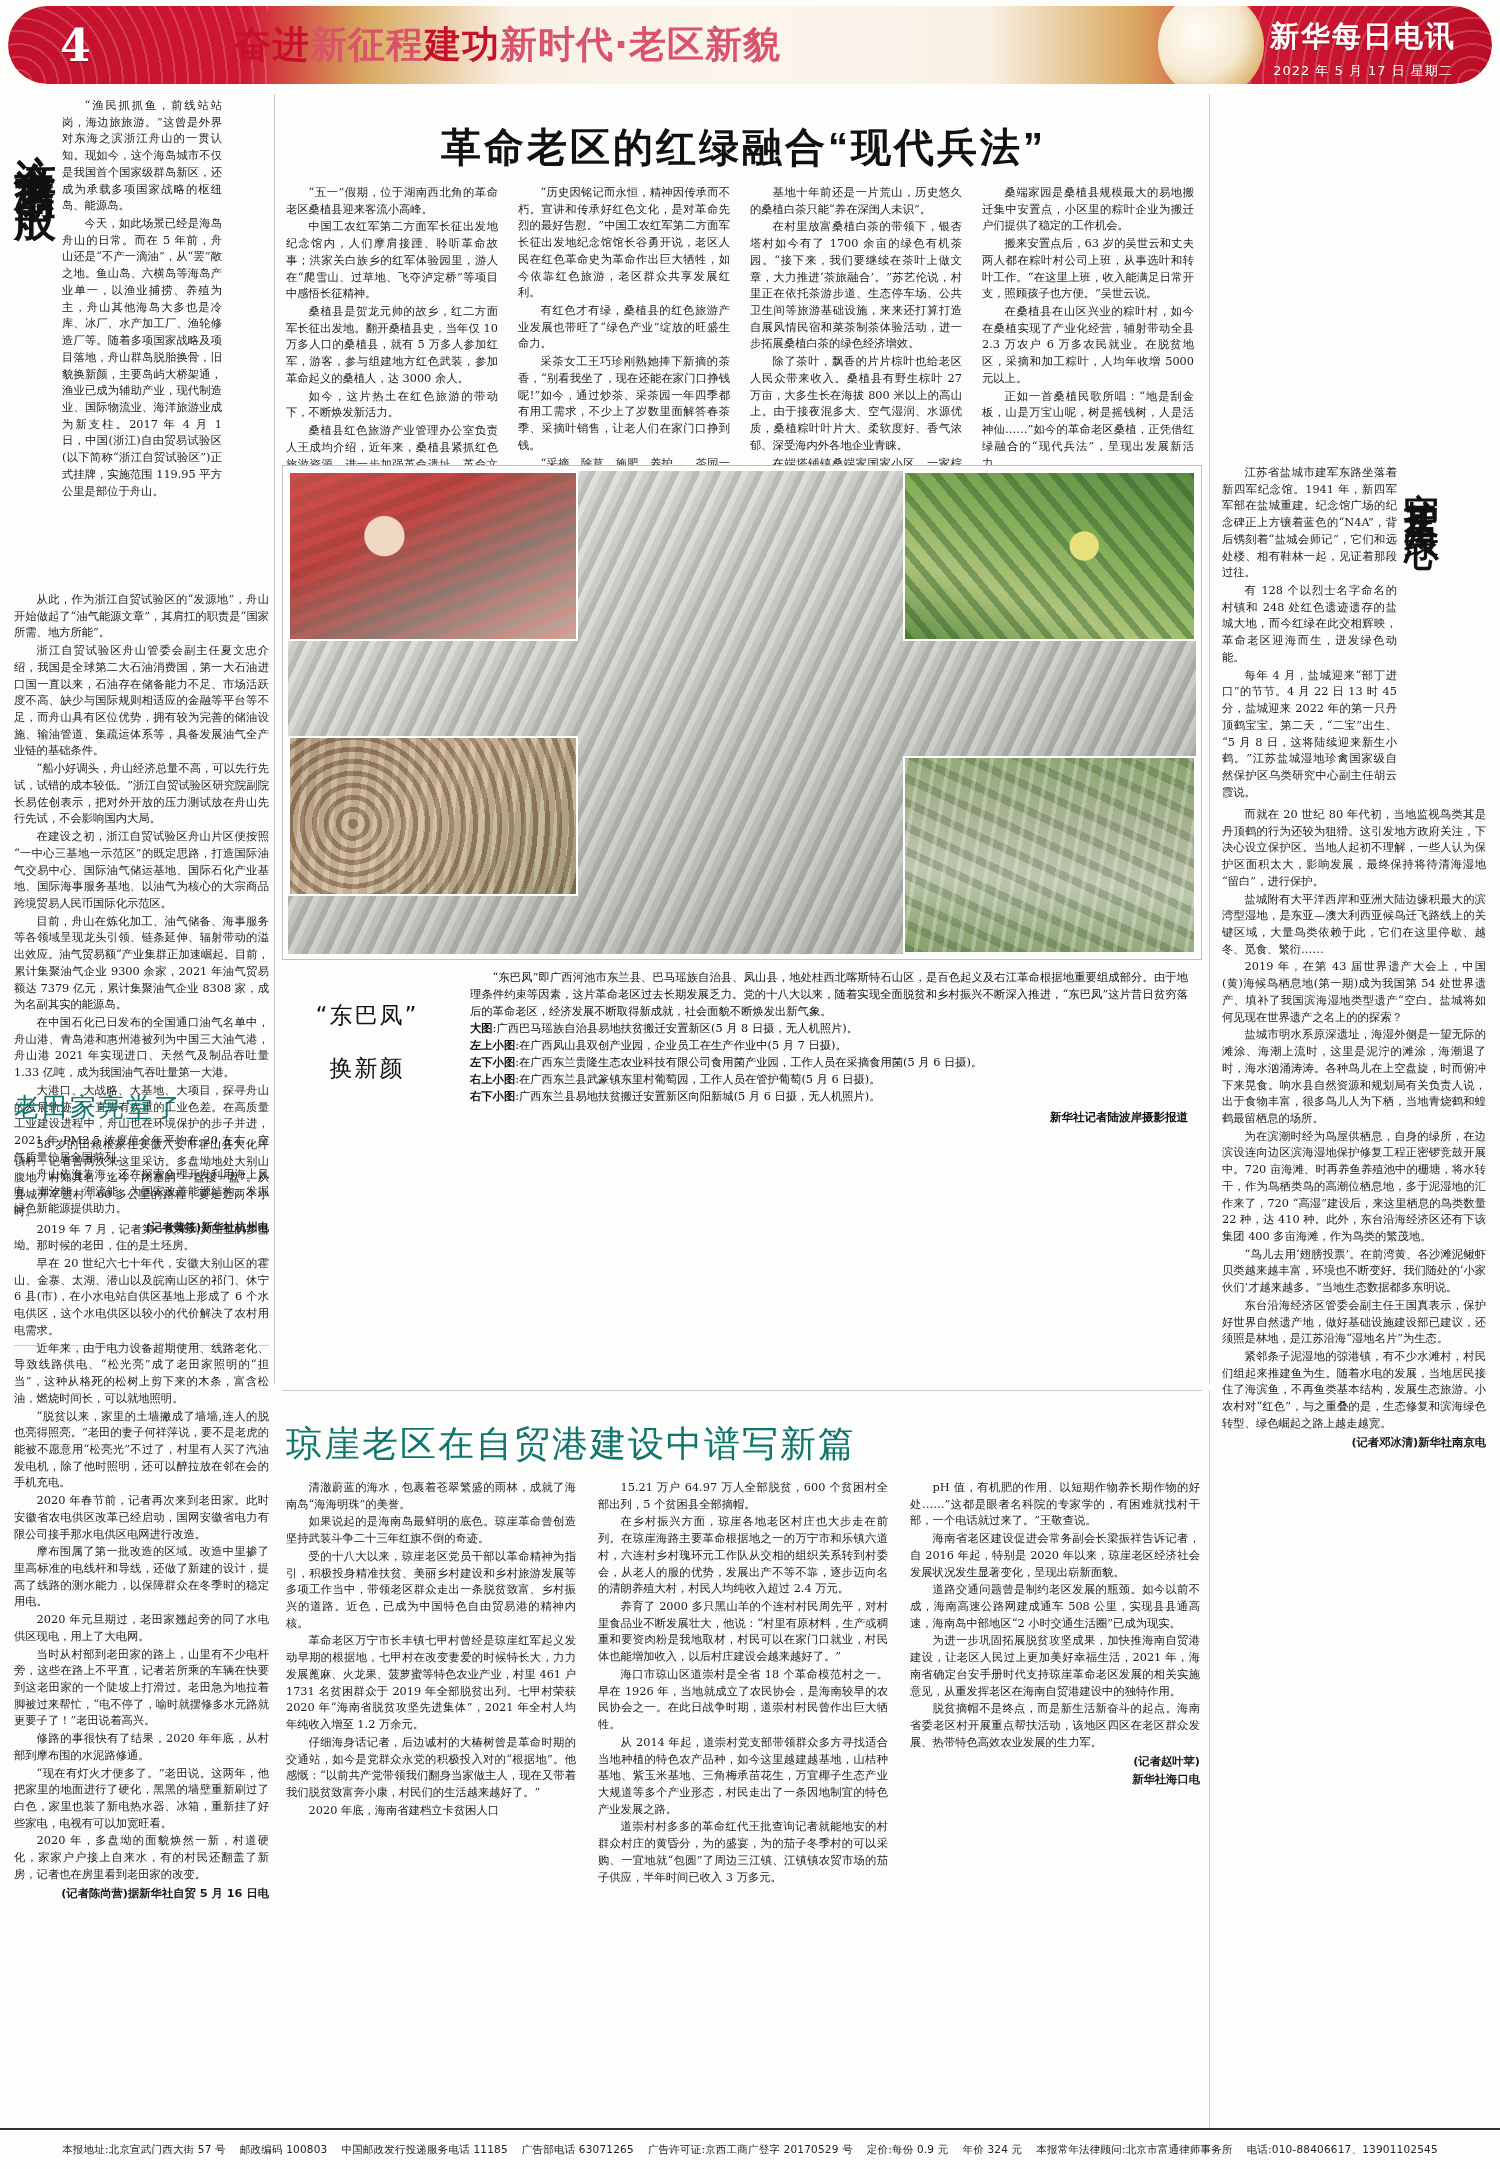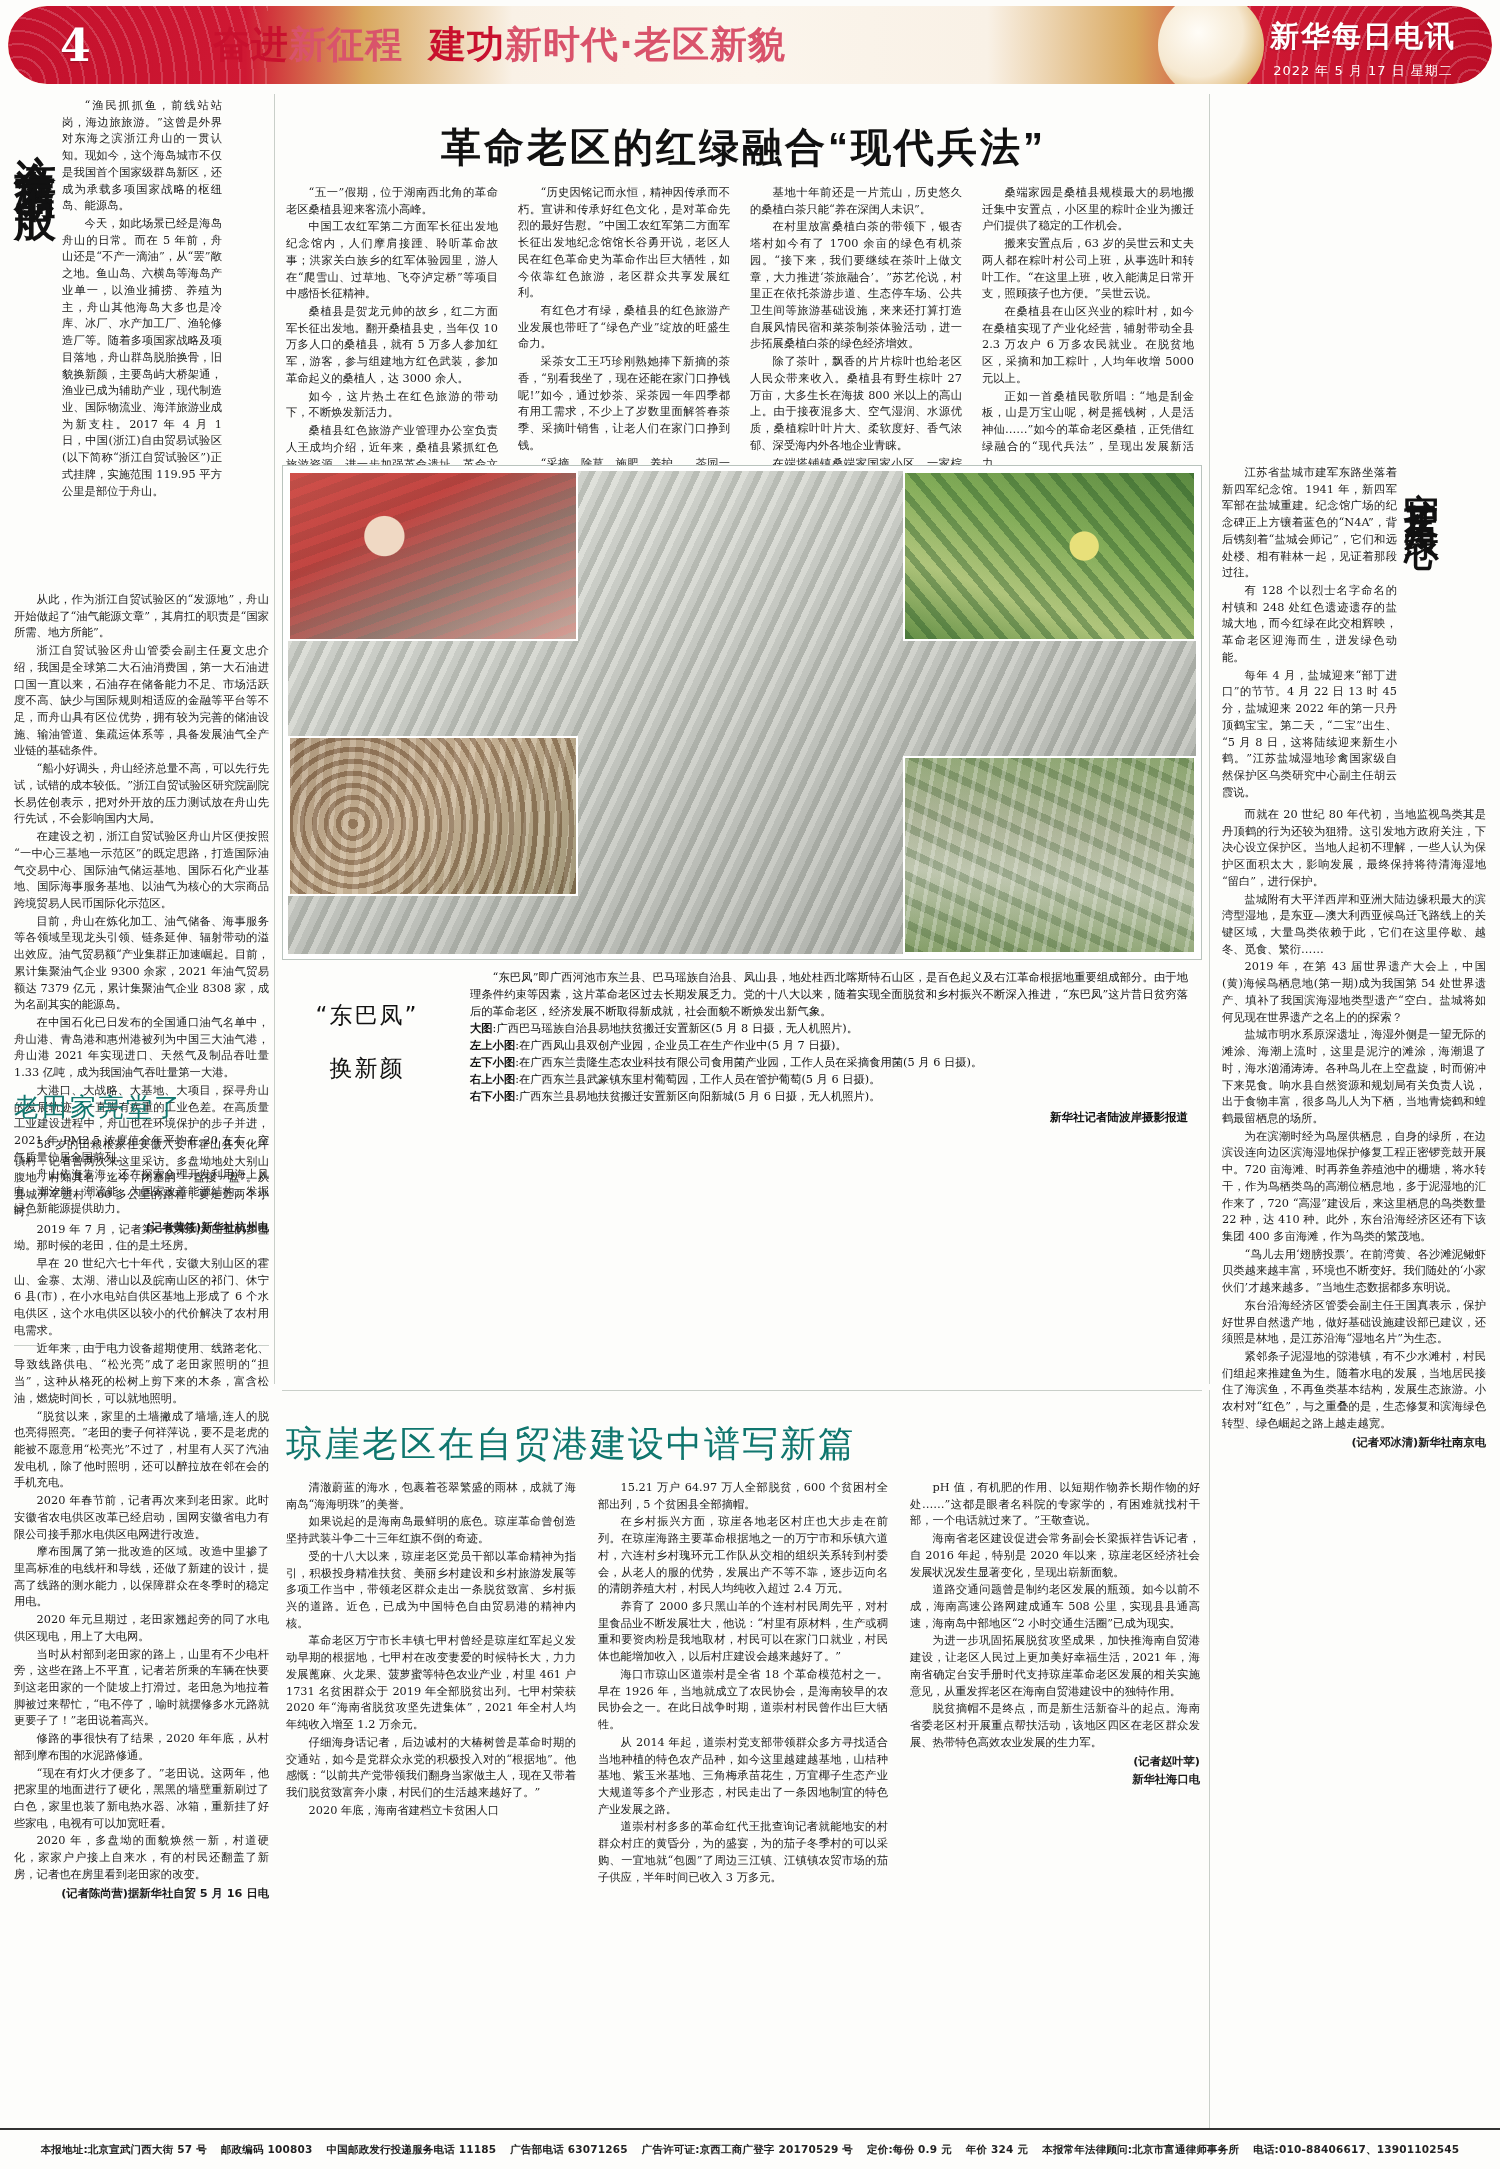--- a/index.html
+++ b/index.html
@@ -42,23 +42,23 @@
       repeating-radial-gradient(circle at 280px 78px, rgba(255,255,255,.18) 0 2px, transparent 2px 13px);
   }
   .page-num {
     position:absolute; left:52px; top:50%; transform:translateY(-50%);
     font-size:44px; font-weight:bold; color:#ffffff;
     font-family:"DejaVu Serif","Liberation Serif",serif;
     text-shadow:0 1px 2px rgba(0,0,0,.25);
     z-index:4;
   }
   .mh-title {
-    position:absolute; left:205px; top:50%; transform:translateY(-50%);
+    position:absolute; left:226px; top:50%; transform:translateY(-50%);
     z-index:4; white-space:nowrap;
-    display:flex; align-items:center; gap:26px;
+    display:flex; align-items:center; 
   }
   .mh-t1, .mh-t2 { font-size:37px; font-weight:bold; letter-spacing:1px;
     font-family:"DejaVu Sans","Liberation Sans",sans-serif; }
   .mh-t1 .bold-red { color:#c8102e; }
   .mh-t1 .light-red { color:#d9536b; }
   .mh-t2 .bold-red { color:#c8102e; }
   .mh-t2 .light-red { color:#d9536b; }
   .mh-brand {
     position:absolute; right:36px; top:11px; z-index:4;
     text-align:center; color:#fff;
@@ -170,21 +170,21 @@
     font-size:23px; font-weight:500; text-align:center; letter-spacing:2px;
   }
   .credit { font-weight:bold; font-size:11.5px; text-align:right;
     font-family:"DejaVu Sans","Liberation Sans",sans-serif; }
 
   
   .footer {
     position:absolute; left:0; top:2128px; width:1500px; height:41px;
     border-top:2px solid #333;
     font-family:"DejaVu Sans","Liberation Sans",sans-serif;
-    font-size:10.5px; font-weight:bold; color:#222;
+    font-size:10.5px; font-weight:normal; color:#222;
     display:flex; align-items:center; justify-content:center; gap:14px;
     letter-spacing:.2px; white-space:nowrap;
   }
   .footer span { display:inline-block; }
 </style>
 </head>
 <body>
 
 <div class="masthead">
   <div class="mh-bg"></div>

